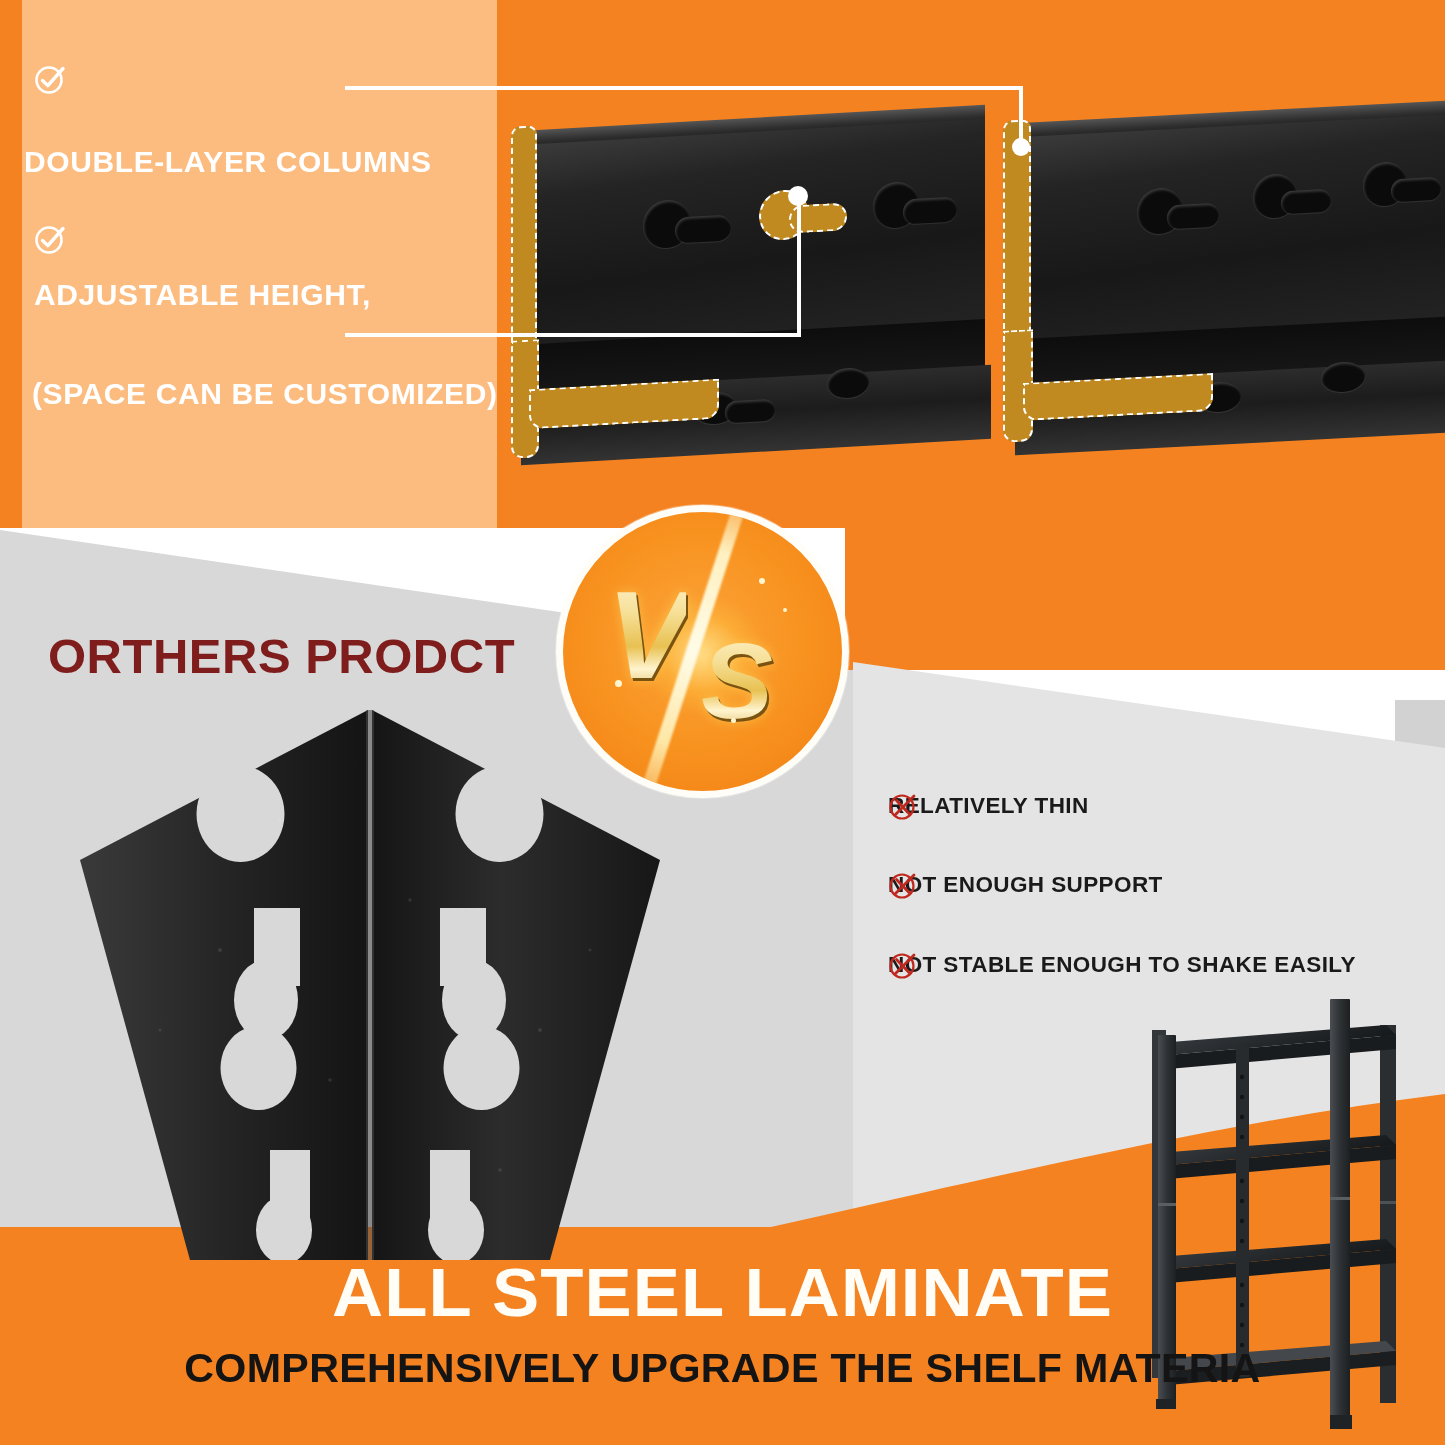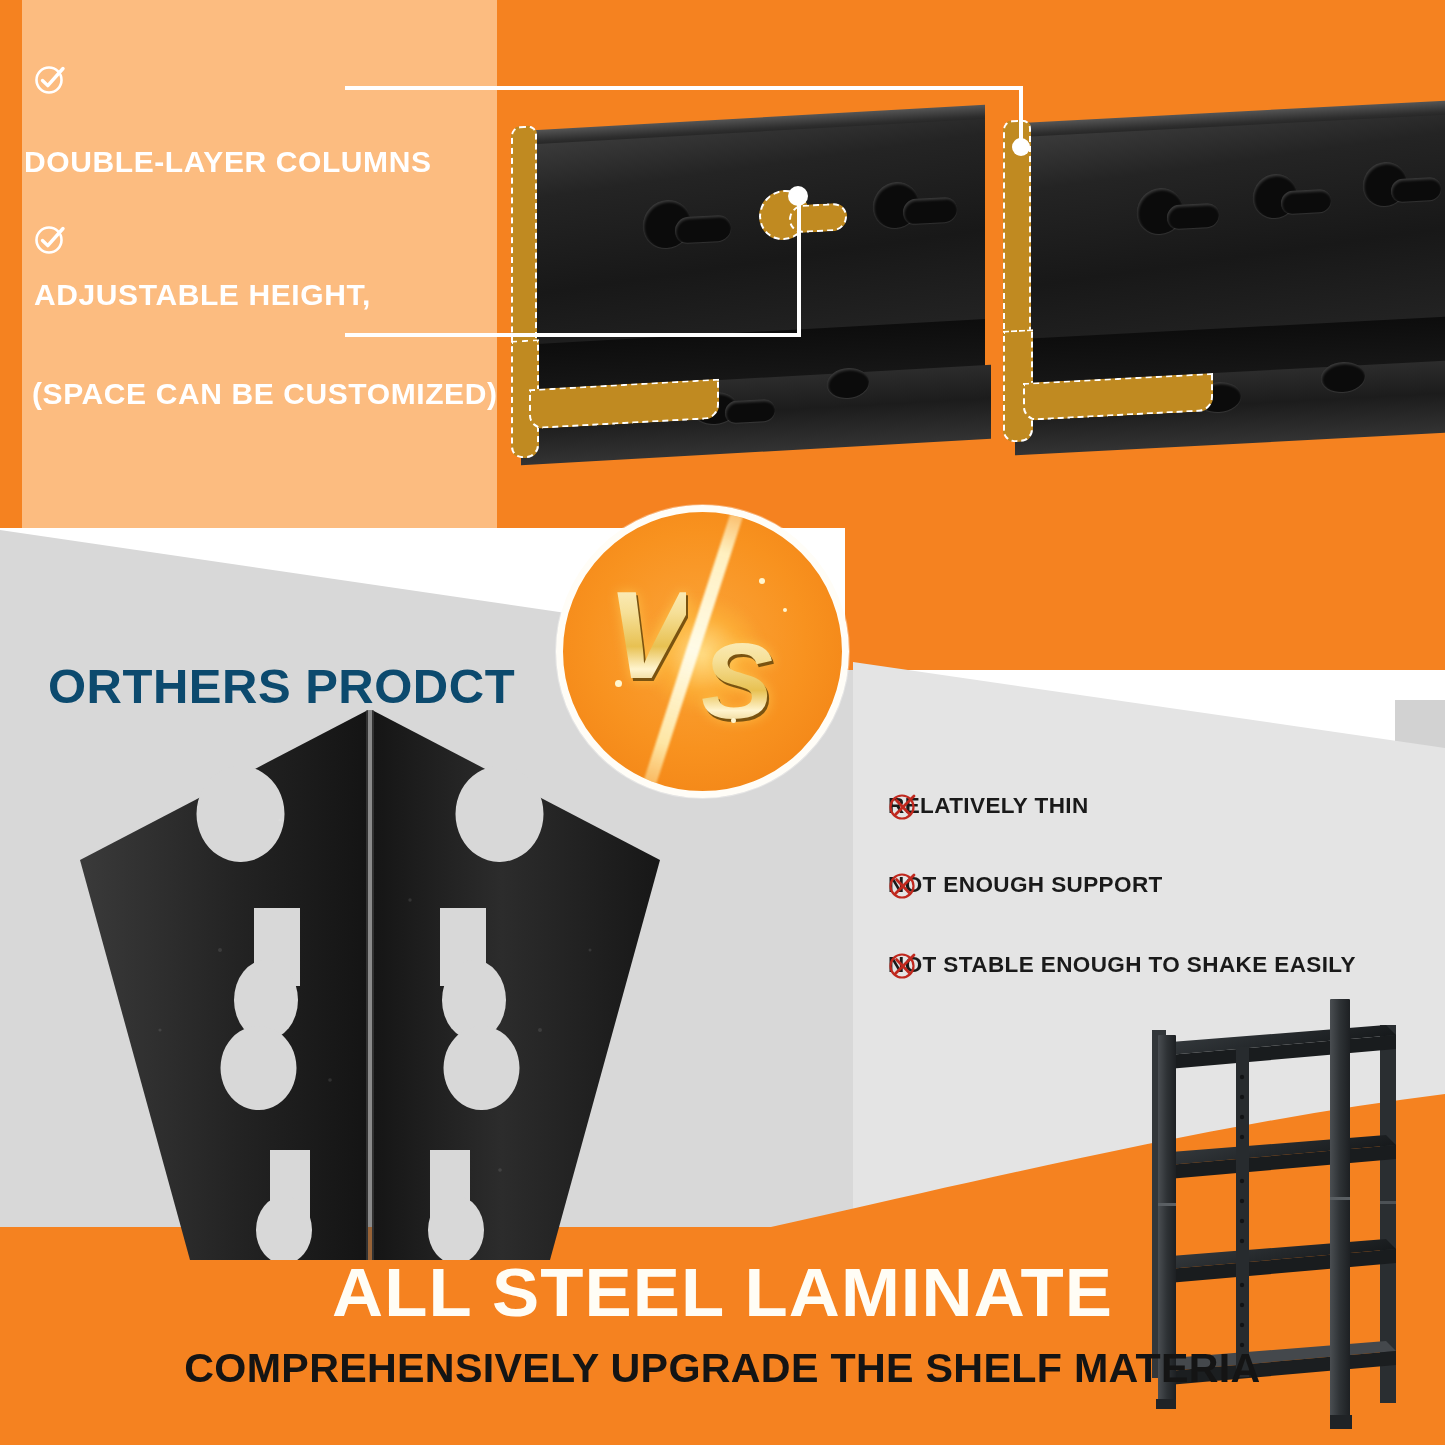--- a/index.html
+++ b/index.html
@@ -114,22 +114,22 @@
   
   .feat {
     position:absolute; color:#fff;
     font-weight:700; font-size:30px; letter-spacing:.6px;
     text-transform:uppercase; white-space:nowrap;
   }
   .check-icon { position:absolute; width:34px; height:34px; }
   .x-icon { position:absolute; width:30px; height:30px; }
 
   .title-others {
-    position:absolute; left:48px; top:658px;
-    font-size:49px; font-weight:800; color:#0c4a6e;
+    position:absolute; left:48px; top:628px;
+    font-size:49px; font-weight:800; color:#7f1d1d;
     letter-spacing:.5px; white-space:nowrap;
   }
   .title-ours {
     position:absolute; left:1026px; top:553px;
     font-size:47px; font-weight:800; color:#fff;
     letter-spacing:.5px; white-space:nowrap;
   }
   .con-row {
     position:absolute; display:flex; align-items:center; gap:22px;
     white-space:nowrap;

